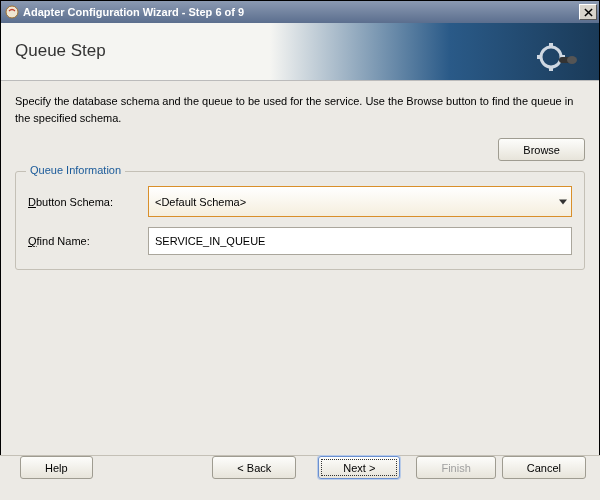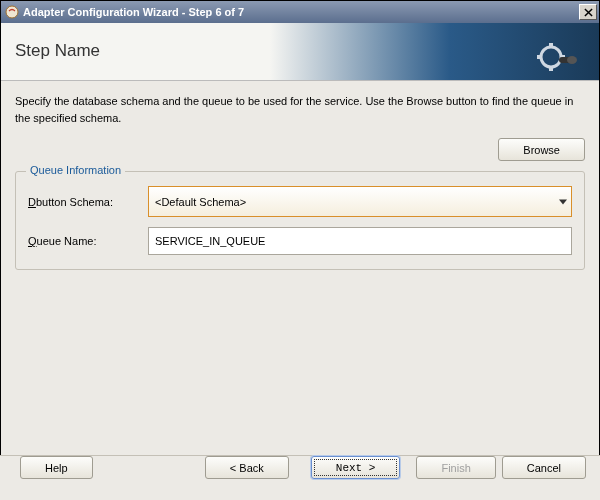--- a/index.html
+++ b/index.html
@@ -82,21 +82,20 @@
   }
   .btn:disabled {
     color: #a0a0a0;
     cursor: default;
   }
   .btn.focus-ring {
     outline: 1px dotted #333;
     outline-offset: -4px;
     border-color: #6a8fd0;
     box-shadow: 0 0 0 1px #b8cbe8;
-    font-family: Liberation Mono, monospace;
   }
 
   .groupbox {
     border: 1px solid #c4c0b6;
     border-radius: 3px;
     padding: 14px 12px 12px 12px;
     position: relative;
     margin-bottom: 8px;
   }
   .groupbox .legend {
@@ -165,30 +164,30 @@
 </head>
 <body>
 
 <div class="titlebar">
   <span class="app-icon">
     <svg viewBox="0 0 14 14" width="14" height="14">
       <circle cx="7" cy="7" r="6" fill="#f0e6d2" stroke="#a07030"></circle>
       <path d="M4 6 Q7 3 10 6" stroke="#c04030" fill="none" stroke-width="1.2"></path>
     </svg>
   </span>
-  <span class="title-text">Adapter Configuration Wizard - Step 6 of 7</span>
+  <span class="title-text">Adapter Configuration Wizard - Step 6 of 9</span>
   <div class="close-btn">
     <svg viewBox="0 0 10 10" width="9" height="9">
       <path d="M1 1 L9 9 M9 1 L1 9" stroke="#000" stroke-width="1.6"></path>
     </svg>
   </div>
 </div>
 
 <div class="banner">
-  <div class="banner-title">Step Name</div>
+  <div class="banner-title">Queue Step</div>
   <div class="banner-gear">
     <svg viewBox="0 0 40 40" width="40" height="40">
       <circle cx="14" cy="18" r="10" fill="none" stroke="#cfd8e2" stroke-width="3"></circle>
       <g fill="#cfd8e2">
         <rect x="12" y="4" width="4" height="5"></rect>
         <rect x="12" y="27" width="4" height="5"></rect>
         <rect x="0" y="16" width="5" height="4"></rect>
         <rect x="23" y="16" width="5" height="4"></rect>
       </g>
       <rect x="22" y="18" width="16" height="6" rx="3" fill="#333"></rect>
@@ -216,21 +215,21 @@
       <div class="field">
         <div class="combo">
           <span>&lt;Default Schema&gt;</span>
           <div class="arrow"></div>
         </div>
       </div>
     </div>
 
     <div class="form-row" style="margin-bottom:2px;">
       <div class="label">
-        <span class="underline">Q</span><span>ueue Name:</span>
+        <span class="underline">Q</span><span>find Name:</span>
       </div>
       <div class="field">
         <input class="text-input" type="text" value="SERVICE_IN_QUEUE" style="">
       </div>
     </div>
   </div>
 </div>
 
 <div class="footer">
   <button class="btn">

